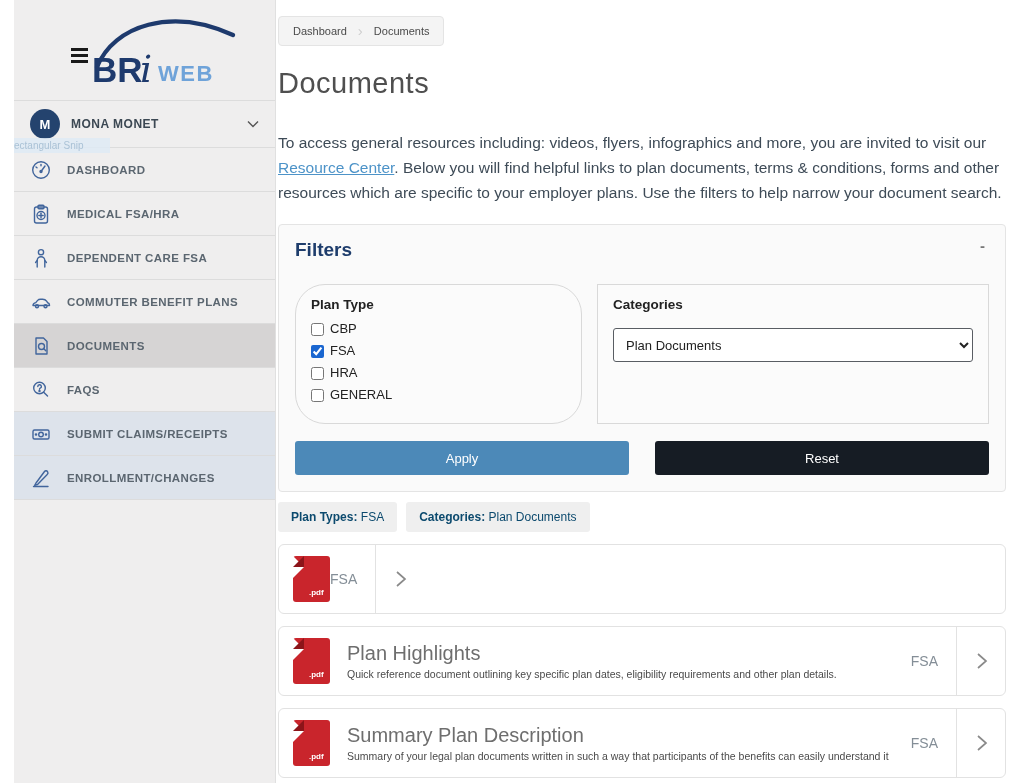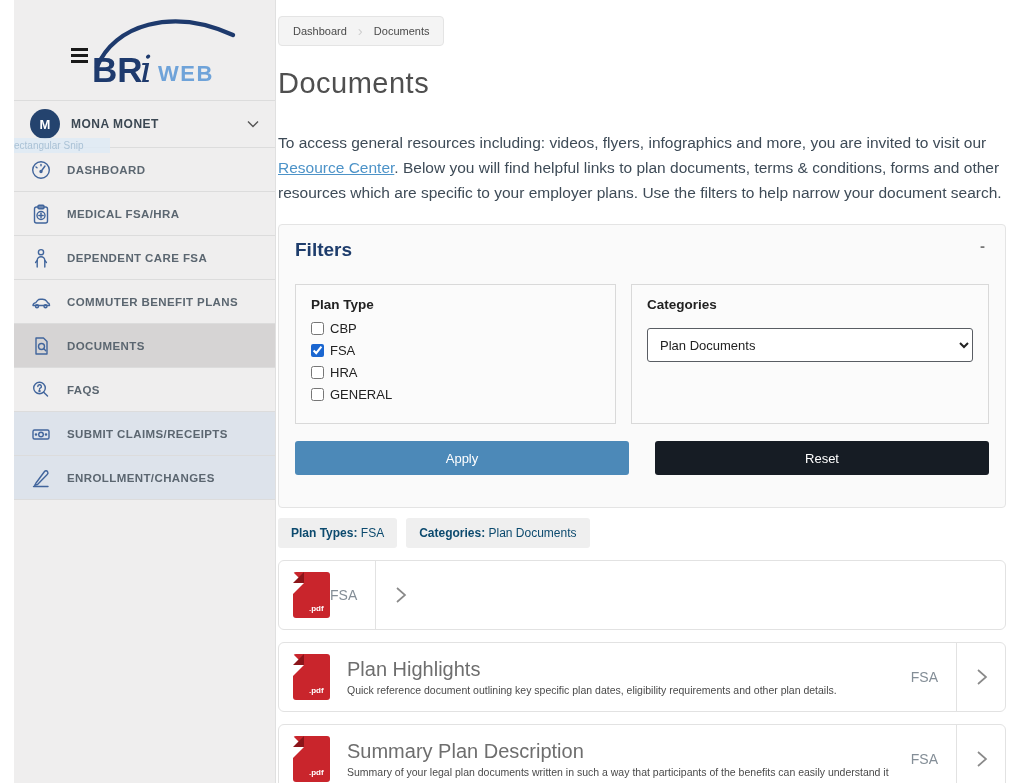--- a/index.html
+++ b/index.html
@@ -47,32 +47,32 @@
 
   .page-title { margin-top:21px; font-size:29px; font-weight:300;
     letter-spacing:.5px; color:#4f4f4f; }
 
   .intro { margin-top:30px; font-size:15.5px; line-height:1.62; color:#3e4b57;
     max-width:730px; }
   .intro a { color:#4d93c8; text-decoration:underline; cursor:pointer; }
 
   
   .filters-panel { margin-top:19px; background:#fafafa; border:1px solid #e4e4e4;
-    border-radius:4px; padding:14px 16px 32px; }
+    border-radius:4px; padding:14px 16px 16px; }
   .panel-header { display:flex; justify-content:space-between; align-items:flex-start; }
   .panel-title { font-size:19px; font-weight:bold; color:#1e3d6c; }
   .collapse-btn { color:#777; font-size:15px; font-weight:bold; line-height:14px;
     padding:0 4px; cursor:pointer; }
 
   .filter-boxes { margin-top:23px; display:flex; gap:15px; align-items:stretch; }
   .fbox { border:1px solid #d9d9d9; background:#fbfbfb; padding:12px 15px 14px; }
-  .fbox-plan { width:321px; flex:0 0 auto; }
+  .fbox-plan { width:287px; flex:0 0 auto;border-radius:30px; }
   .fbox-cat { flex:1; }
   .fbox-heading { font-size:13.5px; font-weight:bold; color:#222; margin-bottom:9px; }
-  .cb-row { display:flex; align-items:center; gap:6px; margin:7px 0;
+  .cb-row { display:flex; align-items:flex-end; gap:6px; margin:7px 0;
     font-size:13px; color:#222; cursor:pointer; }
   .cb-row input { width:13px; height:13px; accent-color:#1a66d0; cursor:pointer; }
   .cat-select { width:100%; margin-top:7px; height:34px; font-size:13px;
     color:#222; background:#fff; border:1px solid #595d63; border-radius:3px;
     padding:0 8px; font-family:inherit; cursor:pointer; }
 
   .btn-row { margin-top:17px; display:flex; gap:26px; }
   .btn { flex:1; height:34px; border:none; border-radius:3px; color:#fff;
     font-size:13px; font-family:inherit; cursor:pointer; }
   .btn-apply { background:#4c89b8; }

